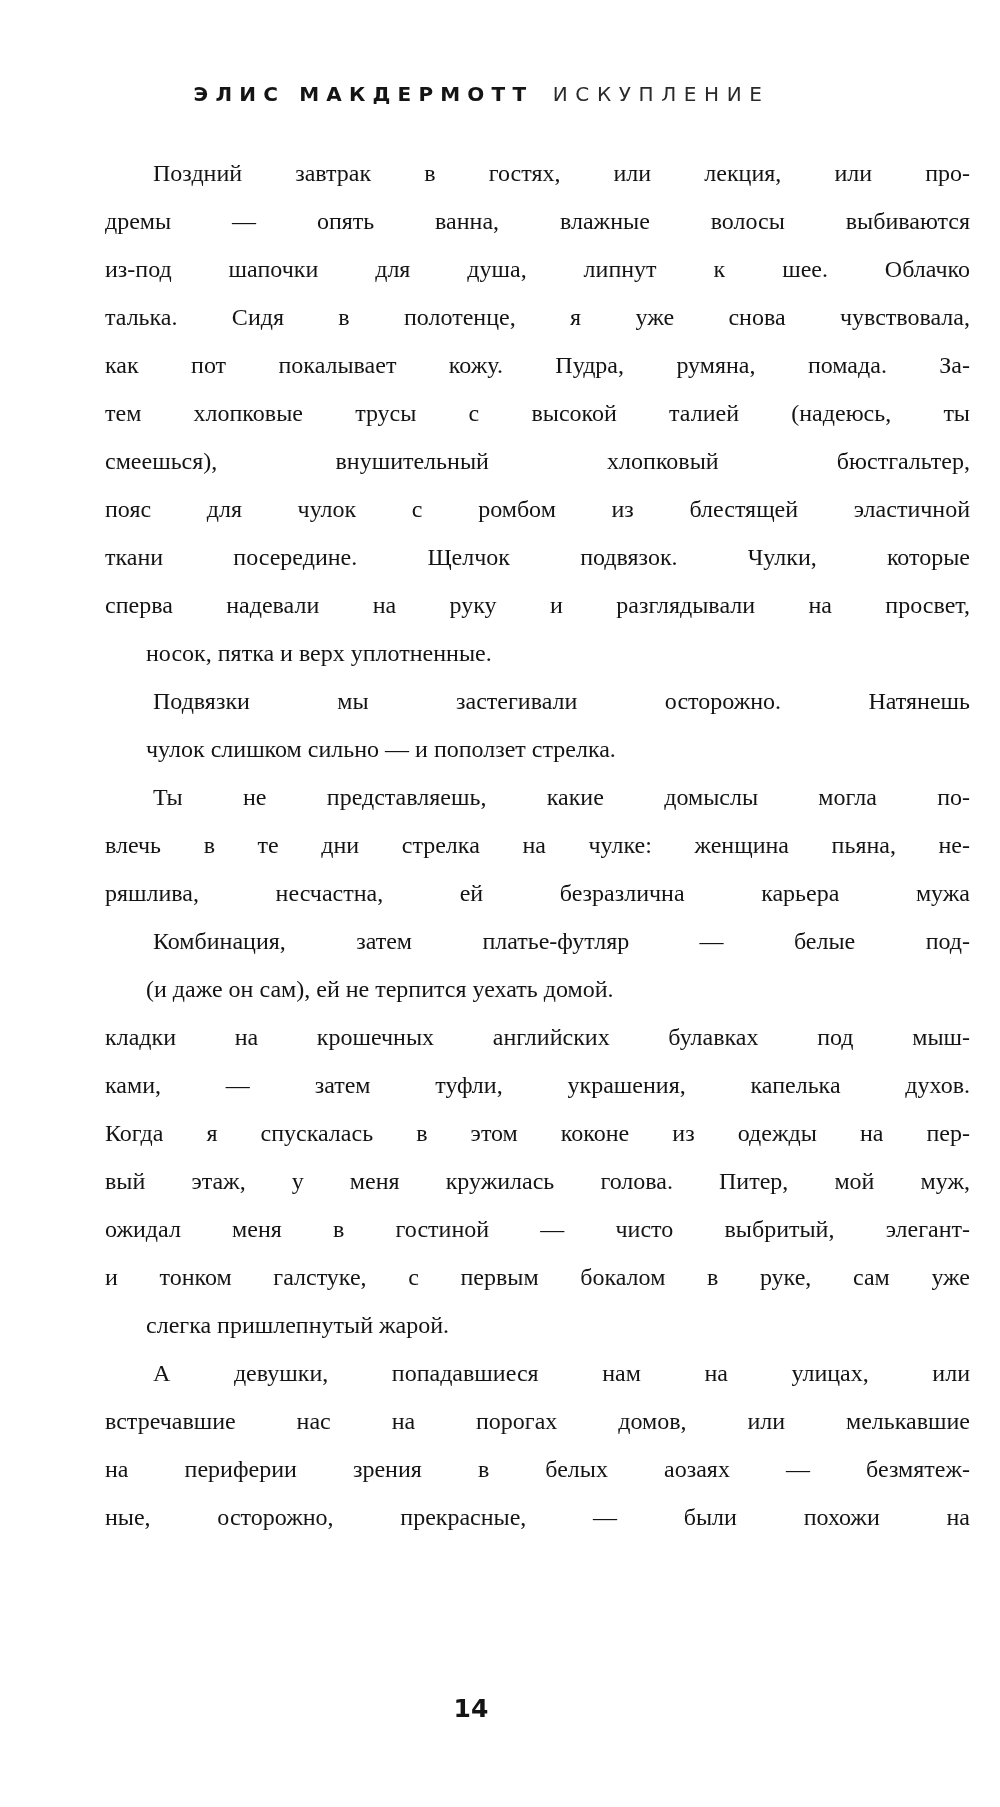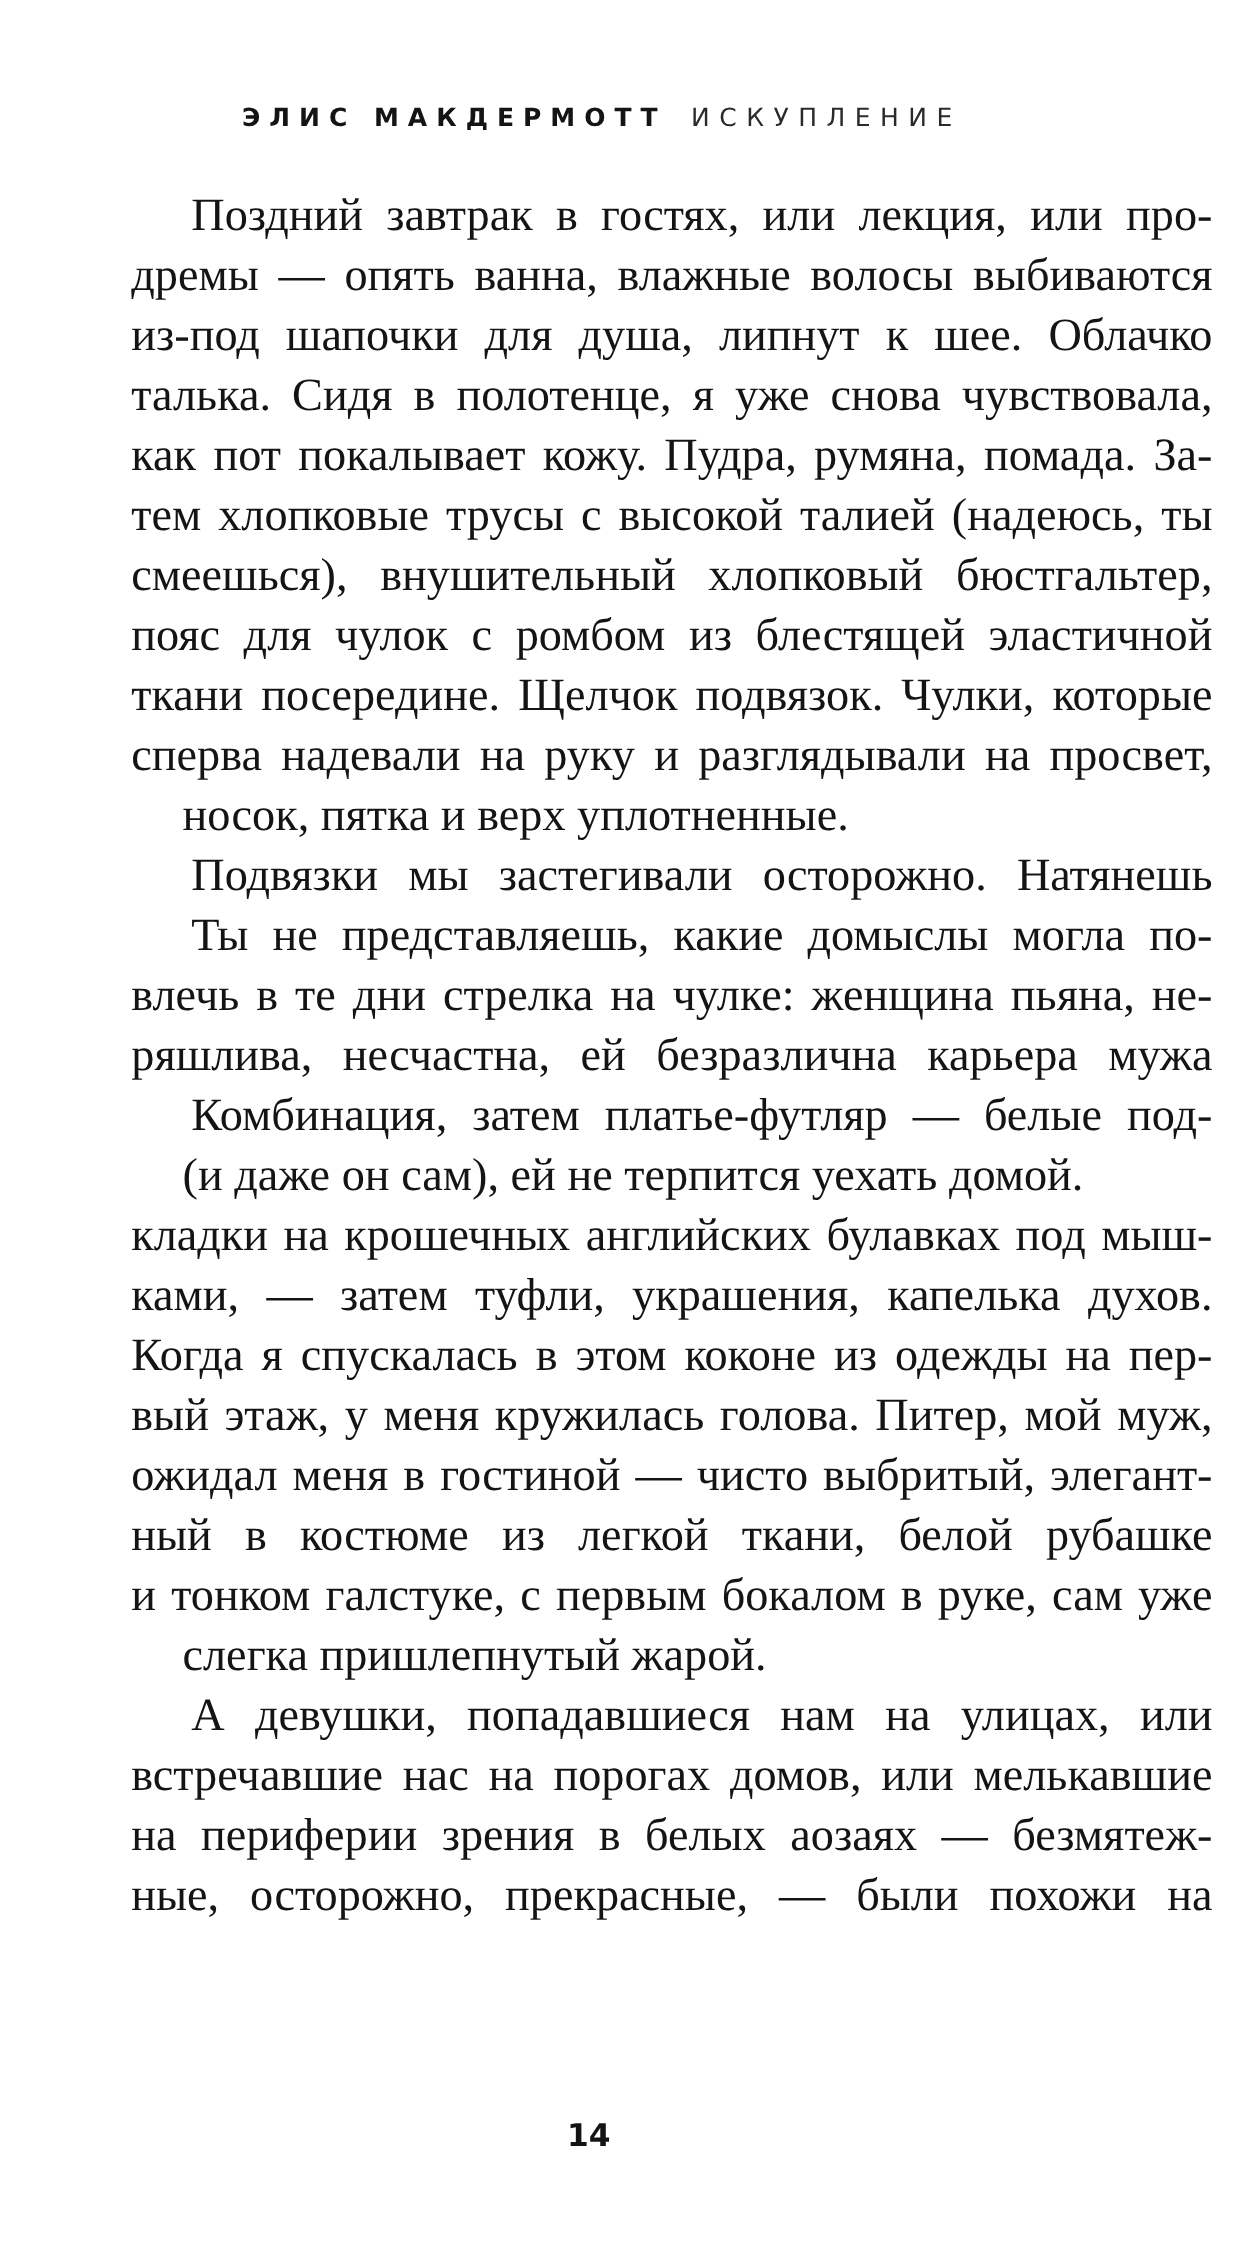--- a/index.html
+++ b/index.html
@@ -37,21 +37,21 @@
     color: #2a2a2a;
     letter-spacing: 0.38em;
     margin-left: 6px;
   }
   .text-block {
     position: absolute;
     top: 149px;
     left: 105px;
     width: 865px;
     font-family: "Liberation Serif", serif;
-    font-size: 37px;
+    font-size: 24px;
     line-height: 48px;
   }
   .line {
     height: 48px;
     white-space: nowrap;
     text-align: justify;
     text-align-last: justify;
     white-space: normal;
     overflow: visible;
   }
@@ -93,33 +93,33 @@
   <div class="line">талька. Сидя в полотенце, я уже снова чувствовала,</div>
   <div class="line">как пот покалывает кожу. Пудра, румяна, помада. За-</div>
   <div class="line">тем хлопковые трусы с высокой талией (надеюсь, ты</div>
   <div class="line">смеешься), внушительный хлопковый бюстгальтер,</div>
   <div class="line">пояс для чулок с ромбом из блестящей эластичной</div>
   <div class="line">ткани посередине. Щелчок подвязок. Чулки, которые</div>
   <div class="line">сперва надевали на руку и разглядывали на просвет,</div>
   <div class="line last">носок, пятка и верх уплотненные.</div>
 
   <div class="line indent">Подвязки мы застегивали осторожно. Натянешь</div>
+  <div class="line last">чулок слишком сильно — и поползет стрелка.</div>
 
   <div class="line indent">Ты не представляешь, какие домыслы могла по-</div>
   <div class="line">влечь в те дни стрелка на чулке: женщина пьяна, не-</div>
   <div class="line">ряшлива, несчастна, ей безразлична карьера мужа</div>
   <div class="line indent">Комбинация, затем платье-футляр — белые под-</div>
 
   <div class="line last">(и даже он сам), ей не терпится уехать домой.</div>
   <div class="line">кладки на крошечных английских булавках под мыш-</div>
   <div class="line">ками, — затем туфли, украшения, капелька духов.</div>
   <div class="line">Когда я спускалась в этом коконе из одежды на пер-</div>
   <div class="line">вый этаж, у меня кружилась голова. Питер, мой муж,</div>
   <div class="line">ожидал меня в гостиной — чисто выбритый, элегант-</div>
-  <div class="line">ный в костюме из легкой ткани, белой рубашке</div>
   <div class="line">и тонком галстуке, с первым бокалом в руке, сам уже</div>
   <div class="line last">слегка пришлепнутый жарой.</div>
 
   <div class="line indent">А девушки, попадавшиеся нам на улицах, или</div>
   <div class="line">встречавшие нас на порогах домов, или мелькавшие</div>
   <div class="line">на периферии зрения в белых аозаях — безмятеж-</div>
   <div class="line">ные, осторожно, прекрасные, — были похожи на</div>
 </div>
 
 <div class="page-number">14</div>

